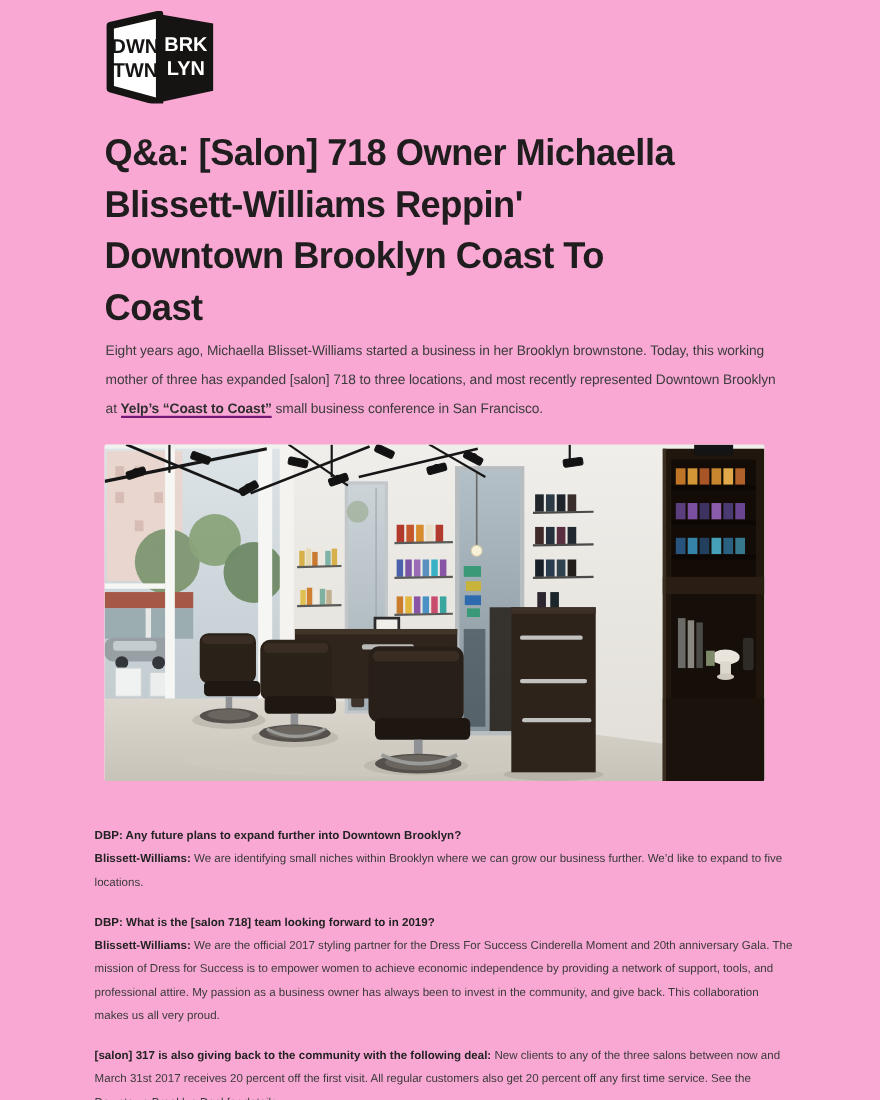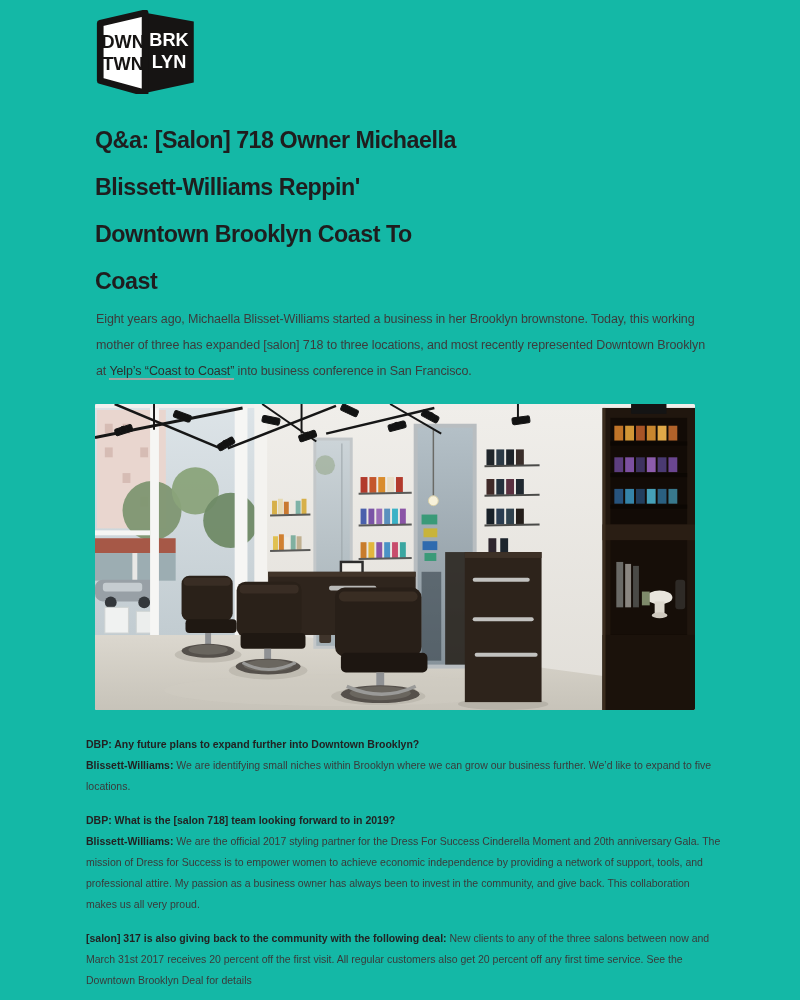--- a/index.html
+++ b/index.html
@@ -1,36 +1,36 @@
 <!DOCTYPE html>
 <html><head>
 <meta charset="utf-8">
 <style>
   html,body{margin:0;padding:0;background:#ffffff;}
   body{width:800px;height:1000px;overflow:hidden;font-family:"Liberation Sans",sans-serif;}
-  .page{position:relative;width:800px;height:1000px;background:#14b8a6;}
+  .page{position:relative;width:800px;height:1000px;background:#f9a8d4;}
 
   .logo{position:absolute;left:94px;top:10px;display:block;width:106px;height:84px;cursor:pointer;}
 
   .title{position:absolute;left:95px;top:116px;width:640px;margin:0;
-         font-size:24px;line-height:47px;font-weight:bold;color:#1f1d1e;letter-spacing:-0.5px;}
+         font-size:34px;line-height:47px;font-weight:bold;color:#1f1d1e;letter-spacing:-0.5px;}
   .title .line{white-space:nowrap;transform:scaleX(0.97);transform-origin:0 50%;}
 
   .intro{position:absolute;left:96px;top:306px;width:616px;margin:0;
          font-size:12.5px;line-height:26px;color:#3c3c3c;letter-spacing:-0.1px;}
-  .intro-link{color:#2f2f2f;font-weight:normal;text-decoration:none;
-              border-bottom:2px solid #a3a3a3;cursor:pointer;}
+  .intro-link{color:#2f2f2f;font-weight:bold;text-decoration:none;
+              border-bottom:2px solid #701a75;cursor:pointer;}
 
   .photo{position:absolute;left:95px;top:404px;width:600px;height:306px;margin:0;
          border-radius:2px;overflow:hidden;background:#e9e7e3;}
   .photo svg{display:block;}
 
   .qa{position:absolute;left:86px;top:734px;width:636px;
       font-size:10.5px;line-height:21px;color:#3a3a3a;letter-spacing:0;}
-  .qa p{margin:0 0 13px 0;}
+  .qa p{margin:16px 0 13px 0;}
   .qa .b{font-weight:bold;color:#222222;}
   .qa .deal{margin-bottom:10px;}
 </style>
 </head>
 <body>
 
 <div class="page">
 
   <a class="logo">
     <svg width="106" height="84" viewBox="0 0 104 88">
@@ -43,21 +43,21 @@
     </svg>
   </a>
 
   <h1 class="title">
     <div class="line">Q&amp;a: [Salon] 718 Owner Michaella</div>
     <div class="line">Blissett-Williams Reppin'</div>
     <div class="line">Downtown Brooklyn Coast To</div>
     <div class="line">Coast</div>
   </h1>
 
-  <p class="intro"><span>Eight years ago, Michaella Blisset-Williams started a business in her Brooklyn brownstone. Today, this working mother of three has expanded [salon] 718 to three locations, and most recently represented Downtown Brooklyn at </span><a class="intro-link">Yelp’s “Coast to Coast”</a><span> into business conference in San Francisco.</span></p>
+  <p class="intro"><span>Eight years ago, Michaella Blisset-Williams started a business in her Brooklyn brownstone. Today, this working mother of three has expanded [salon] 718 to three locations, and most recently represented Downtown Brooklyn at </span><a class="intro-link">Yelp’s “Coast to Coast”</a><span> small business conference in San Francisco.</span></p>
 
   <figure class="photo">
     <svg width="600" height="306" viewBox="0 0 610 310" preserveAspectRatio="none">
       <defs>
         <linearGradient id="gWall" x1="0" y1="0" x2="0" y2="1">
           <stop offset="0" stop-color="#f0eeea"></stop>
             <stop offset="1" stop-color="#e1ded8"></stop>
         </linearGradient>
         <linearGradient id="gFloor" x1="0" y1="0" x2="0" y2="1">
           <stop offset="0" stop-color="#dcd8cf"></stop>

